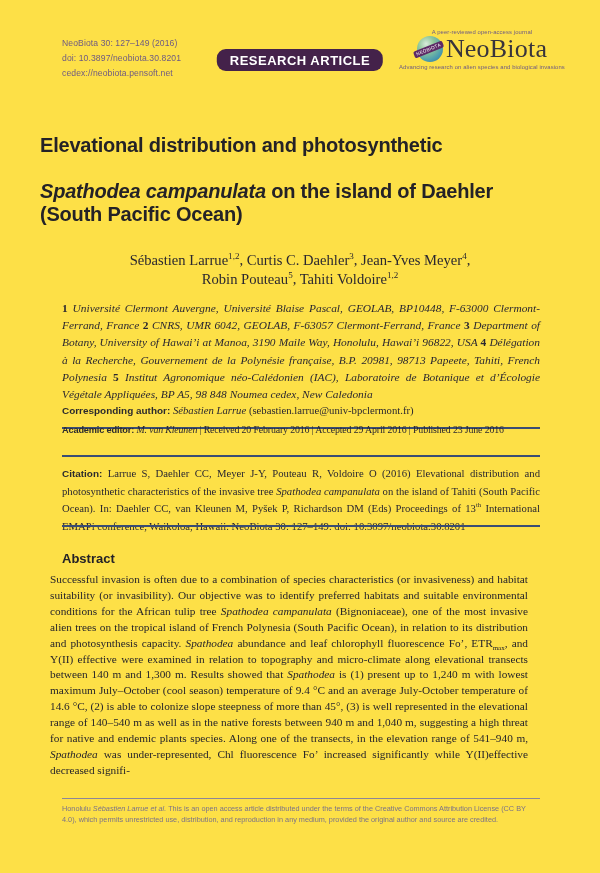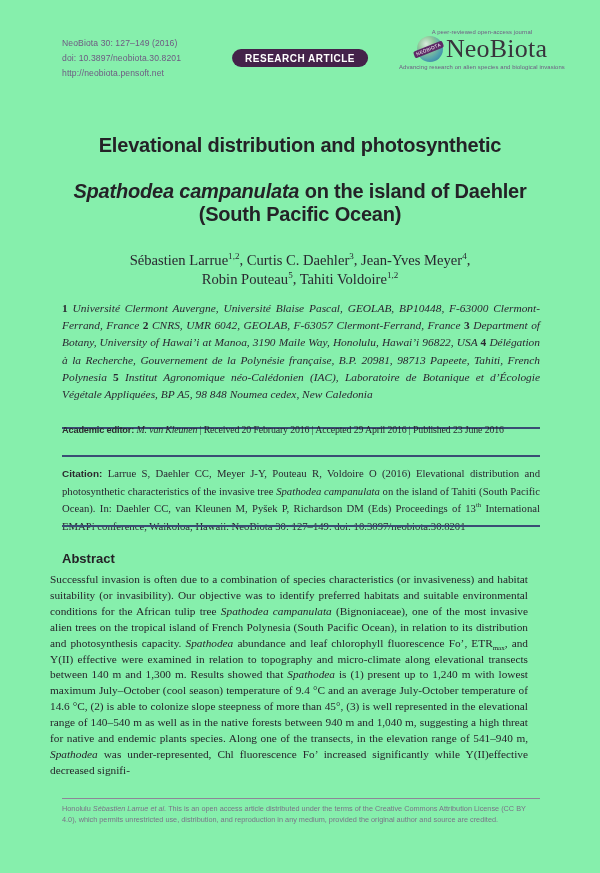--- a/index.html
+++ b/index.html
@@ -1,36 +1,36 @@
 <!DOCTYPE html>
 <html style="--brand-purple: #6e5a82; --badge-bg: #44224a; --rule-navy: #3a4d74; --text-dark: #26242a; --footer-gray: #7b7287;"><head>
 <meta charset="utf-8">
 <style>
   * { margin:0; padding:0; box-sizing:border-box; }
   html,body { background:#ffffff; }
   .paper {
     position:relative; width:600px; height:873px; margin:0 auto;
-    background:#86efac; overflow:hidden;
+    background:#fde047; overflow:hidden;
     font-family:"Liberation Serif", serif; color:var(--text-dark,#26242a);padding-left:44px;
   }
 
   
   .head-left {
     position:absolute; left:62px; top:36px;
     font-family:"Liberation Sans", sans-serif;
     font-size:8.6px; line-height:15.2px; color:var(--brand-purple,#6e5a82);
     letter-spacing:0.1px;
   }
 
   
   .badge {
     position:absolute; left:50%; top:49px; transform:translateX(-50%);
     background:var(--badge-bg,#44224a); color:#ffffff;
     font-family:"Liberation Sans", sans-serif; font-weight:bold;
-    font-size:10px; letter-spacing:0.5px;
+    font-size:13px; letter-spacing:0.5px;
     padding:3.5px 13px 3px 13px; border-radius:9px; white-space:nowrap;
   }
 
   
   .logo {
     position:absolute; right:33px; top:29px; width:170px;
     display:flex; flex-direction:column; align-items:center;
   }
   .logo-top, .logo-bottom {
     font-family:"Liberation Sans", sans-serif; font-size:5.9px;
@@ -48,21 +48,21 @@
     font-size:4.6px; line-height:1.2; padding:0.5px 2.5px; border-radius:2px;
     letter-spacing:0.3px;
   }
   .logo-name {
     font-family:"Liberation Serif", serif; font-size:26px; line-height:1;
     color:#38343c; letter-spacing:0.2px;
   }
 
   
   .title {
-    position:absolute; left:40px; right:40px; top:134px; text-align:center;
+    position:absolute; left:40px; right:40px; top:134px; 
     font-family:"Liberation Sans", sans-serif; font-weight:bold;
     font-size:20px; line-height:23px; color:#242227; letter-spacing:-0.2px;
   }
 
   
   .authors {
     position:absolute; left:40px; right:40px; top:251px; text-align:center;
     font-size:14.6px; line-height:18.5px; color:#2a2730;
   }
 
@@ -125,21 +125,21 @@
   .seg-sub { vertical-align:sub;   font-size:0.62em; line-height:0; }
 </style>
 </head>
 <body>
 
 <div class="paper">
 
   <div class="head-left">
     <div>NeoBiota 30: 127–149 (2016)</div>
     <div>doi: 10.3897/neobiota.30.8201</div>
-    <div>http://neobiota.pensoft.net</div>
+    <div>cedex://neobiota.pensoft.net</div>
   </div>
 
   <div class="badge">RESEARCH ARTICLE</div>
 
   <div class="logo">
     <div class="logo-top">A peer-reviewed open-access journal</div>
     <div class="logo-row">
       <span class="globe">
         <span class="globe-sphere"></span>
         <span class="globe-ribbon">NEOBIOTA</span>
@@ -148,20 +148,25 @@
     </div>
     <div class="logo-bottom">Advancing research on alien species and biological invasions</div>
   </div>
 
   <h1 class="title"><span>Elevational distribution and photosynthetic</span><br><br><span class="seg-i">Spathodea campanulata</span><span> on the island of Daehler</span><br><span>(South Pacific Ocean)</span></h1>
 
   <p class="authors"><span>Sébastien Larrue</span><span class="seg-sup">1,2</span><span>, Curtis C. Daehler</span><span class="seg-sup">3</span><span>, Jean-Yves Meyer</span><span class="seg-sup">4</span><span>,</span><br><span>Robin Pouteau</span><span class="seg-sup">5</span><span>, Tahiti Voldoire</span><span class="seg-sup">1,2</span></p>
 
   <p class="affiliations"><span class="seg-num">1 </span><span>Université Clermont Auvergne, Université Blaise Pascal, GEOLAB, BP10448, F-63000 Clermont-Ferrand, France </span><span class="seg-num">2 </span><span>CNRS, UMR 6042, GEOLAB, F-63057 Clermont-Ferrand, France </span><span class="seg-num">3 </span><span>Department of Botany, University of Hawai’i at Manoa, 3190 Maile Way, Honolulu, Hawai’i 96822, USA </span><span class="seg-num">4 </span><span>Délégation à la Recherche, Gouvernement de la Polynésie française, B.P. 20981, 98713 Papeete, Tahiti, French Polynesia </span><span class="seg-num">5 </span><span>Institut Agronomique néo-Calédonien (IAC), Laboratoire de Botanique et d’Écologie Végétale Appliquées, BP A5, 98 848 Noumea cedex, New Caledonia</span></p>
 
+  <p class="corresponding">
+    <span class="label">Corresponding author:</span>
+    <span class="seg-i">Sébastien Larrue</span>
+    <span>(sebastien.larrue@univ-bpclermont.fr)</span>
+  </p>
 
   <div class="rule rule-1"></div>
 
   <p class="editor-line">
     <span class="label">Academic editor:</span><span><span class="seg-i"> M. van Kleunen</span><span> | Received 20 February 2016 | Accepted 29 April 2016 | Published 23 June 2016</span></span>
   </p>
 
   <div class="rule rule-2"></div>
 
   <p class="citation">

